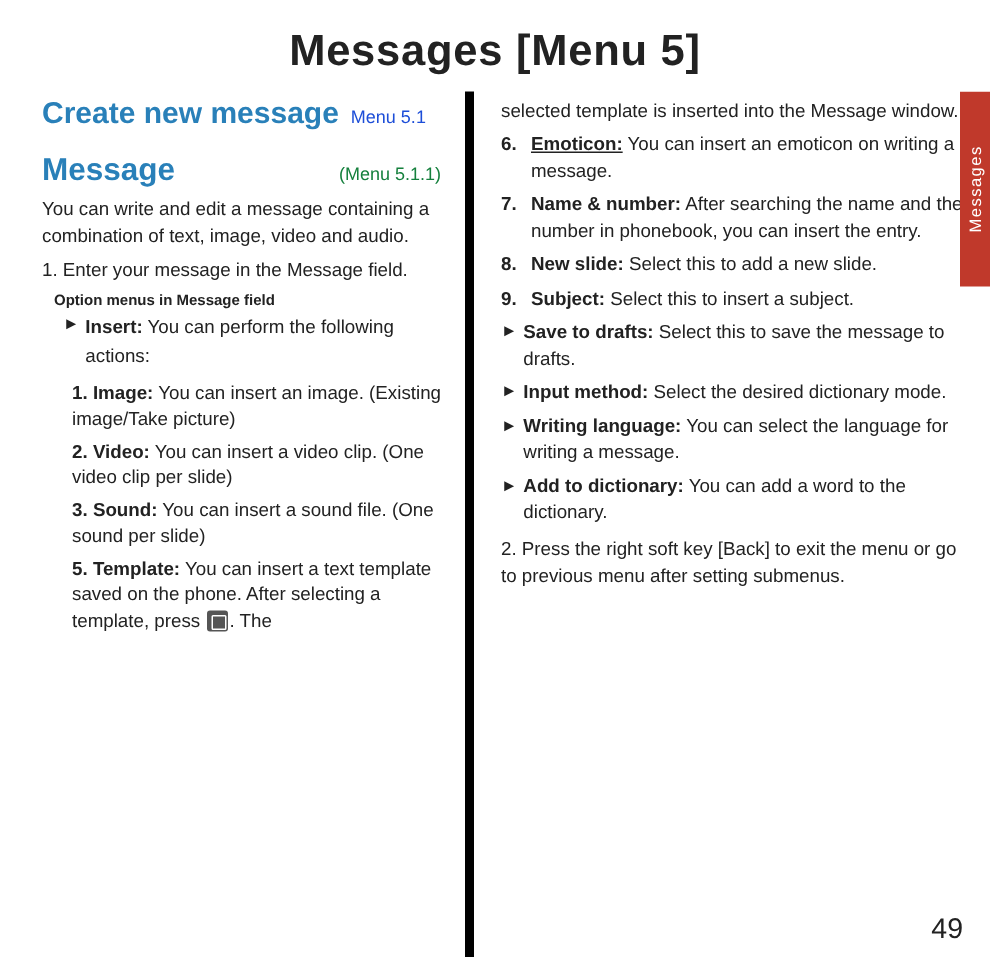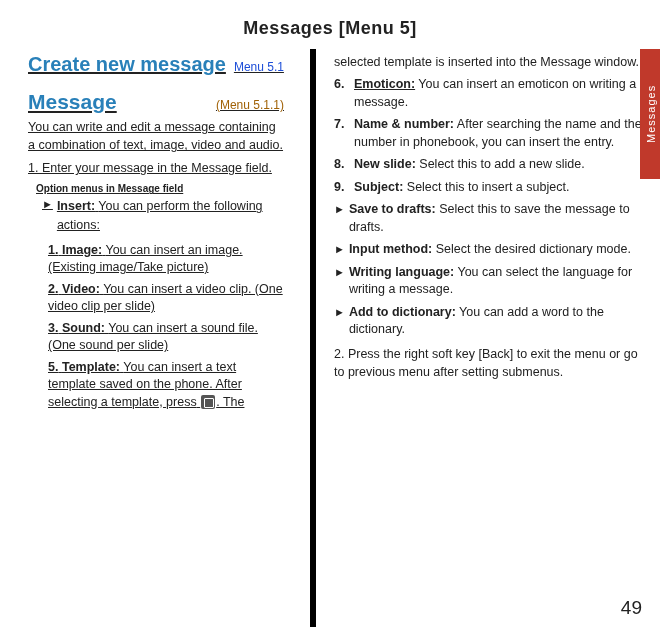--- a/index.html
+++ b/index.html
@@ -7,36 +7,35 @@
       width: 660px;
       height: 638px;
       background: #fff;
       font-family: Arial, sans-serif;
       font-size: 13px;
       color: #222;
       overflow: hidden;
     }
     .page-title {
       text-align: center;
-      font-size: 18px;
+      font-size: 29px;
       font-weight: bold;
       color: #222;
       padding: 18px 0 10px 0;
       letter-spacing: 0.5px;
     }
     .main-layout {
       display: flex;
       flex-direction: row;
       height: calc(638px - 60px);
     }
     .left-col {
       flex: 0 0 310px;
-      padding: 0 26px 0 28px;
+      padding: 0 16px 0 28px;
       overflow: hidden;
-      text-decoration: underline;
     }
     .right-col {
       flex: 1;
       padding: 0 10px 0 18px;
       border-left: 6px solid #000000;
       position: relative;
       overflow: hidden;
     }
     .sidebar-label {
       position: absolute;
@@ -71,21 +70,21 @@
     }
     .subsection-title {
       font-size: 21px;
       font-weight: bold;
       color: #2980b9;
       margin-top: 8px;
       margin-bottom: 1px;
     }
     .submenu-label {
       font-size: 12px;
-      color: #a16207;
+      color: #15803d;
       float: right;
     }
     .body-text {
       font-size: 12.5px;
       line-height: 1.45;
       margin-bottom: 5px;
       color: #222;
     }
     .option-heading {
       font-weight: bold;

